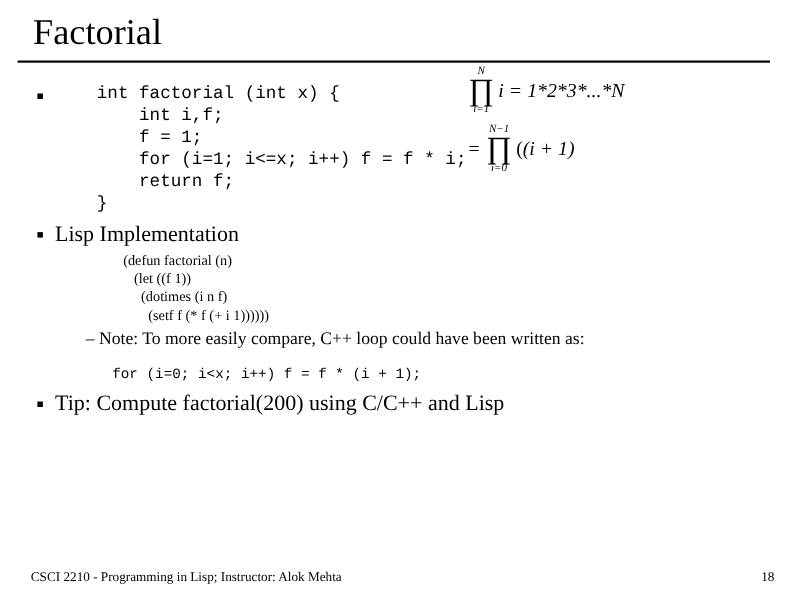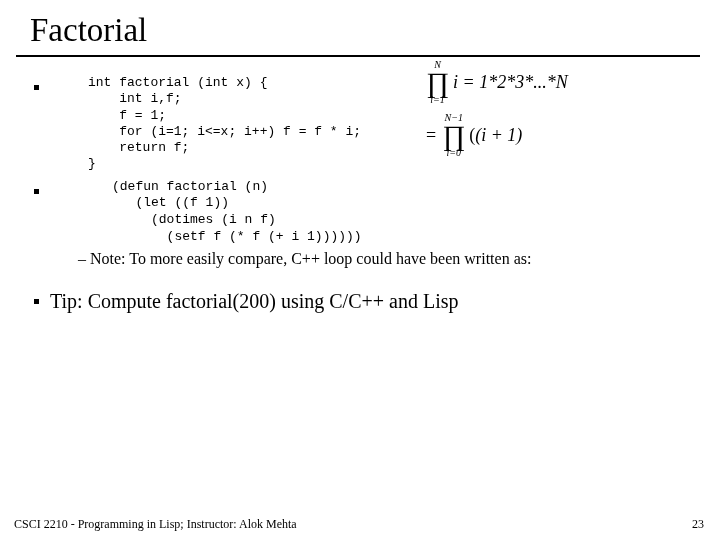--- a/index.html
+++ b/index.html
@@ -46,29 +46,29 @@
     content: "";
     position: absolute;
     left: 0;
     top: 10px;
     width: 5px;
     height: 5px;
     background: #000;
   }
   .code {
     font-family: "Courier New", Courier, monospace;
-    font-size: 13px;
+    font-size: 16px;
     white-space: pre;
     line-height: 1.25;
     margin-left: 38px;
     margin-top: 18px;
     margin-bottom: 6px;
   }
   .code-small {
-    font-family: Liberation Mono, monospace;
+    font-family: Liberation Serif, serif;
     font-size: 13px;
     white-space: pre;
     line-height: 1.3;
     margin-left: 62px;
     margin-top: 2px;
   }
   .note {
     font-size: 16px;
     margin-left: 28px;
     margin-top: 3px;
@@ -101,21 +101,21 @@
     line-height: 1;
   }
   .bigop .sup { font-size: 10px; font-style: italic; }
   .bigop .sym { font-size: 28px; line-height: 0.9; }
   .bigop .sub { font-size: 10px; font-style: italic; }
   .fbody { font-style: italic; }
   .fbody .up { font-style: normal; }
   .footer {
     position: absolute;
     bottom: 8px;
-    left: 14px;
+    left: 28px;
     font-size: 12px;
   }
   .pagenum {
     position: absolute;
     bottom: 8px;
     right: 16px;
     font-size: 12px;
   }
   .gap { height: 6px; }
 </style>
@@ -150,27 +150,29 @@
   <ul class="main">
     <li>
       <div class="code">int factorial (int x) {
     int i,f;
     f = 1;
     for (i=1; i&lt;=x; i++) f = f * i;
     return f;
 }</div>
     </li>
     <li>
+      <span>Lisp Implementation</span>
       <div class="code-small">(defun factorial (n)
    (let ((f 1))
      (dotimes (i n f)
        (setf f (* f (+ i 1))))))</div>
       <div class="note">– Note: To more easily compare, C++ loop could have been written as:</div>
+      <div class="note-code">for (i=0; i&lt;x; i++) f = f * (i + 1);</div>
     </li>
     <div class="gap"></div>
     <li>
       <span>Tip: Compute factorial(200) using C/C++ and Lisp</span>
     </li>
   </ul>
 
   <div class="footer">CSCI 2210 - Programming in Lisp; Instructor: Alok Mehta</div>
-  <div class="pagenum">23</div>
+  <div class="pagenum">18</div>
 </div>
 
 </body></html>

